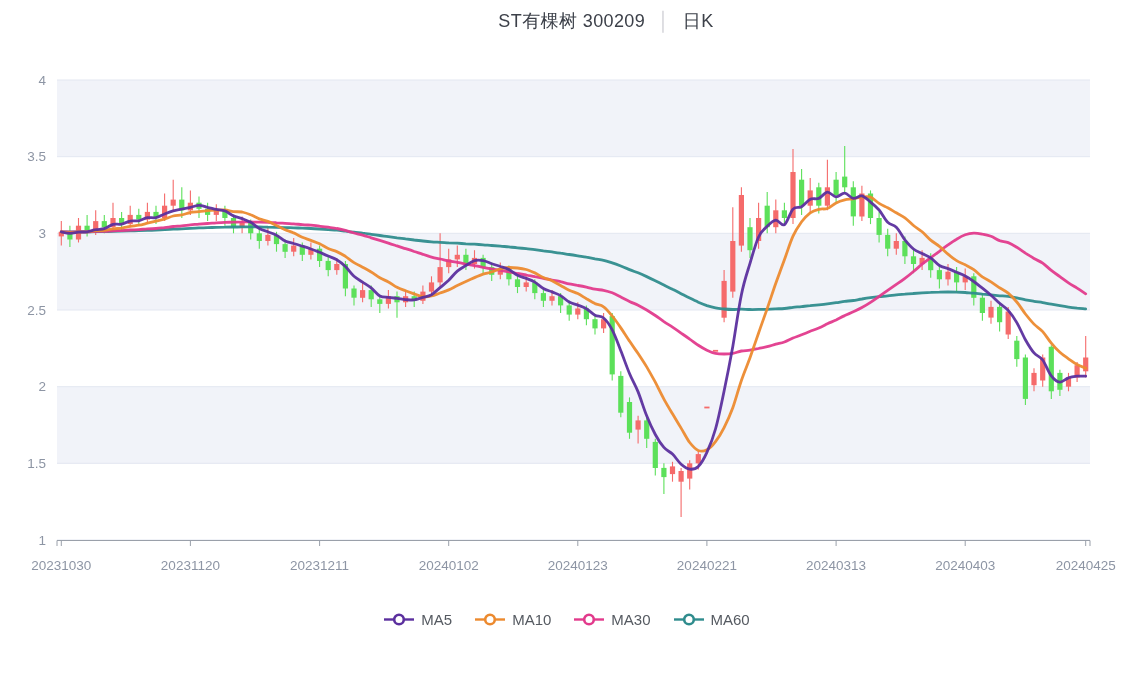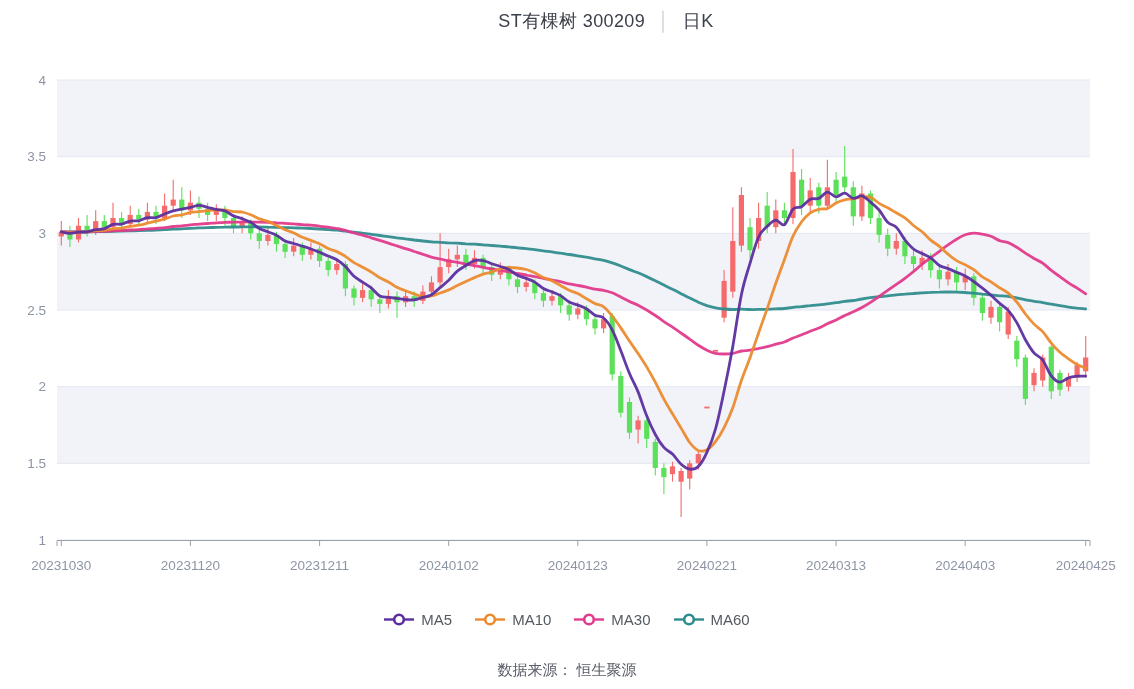--- a/index.html
+++ b/index.html
@@ -344,14 +344,13 @@
       </div>
       <div class="legend-item">
         <svg width="30" height="15">
           <line x1="0" y1="7.5" x2="30" y2="7.5" stroke="#2f8c8d" stroke-width="2.4"></line>
           <circle cx="15" cy="7.5" r="4.8" fill="#ffffff" stroke="#2f8c8d" stroke-width="2.6"></circle>
         </svg>
         <span class="lbl">MA60</span>
       </div>
     </div>
 
-  <div class="source">数据来源： 恒生聚源</div>
 </div>
 
 </body></html>

